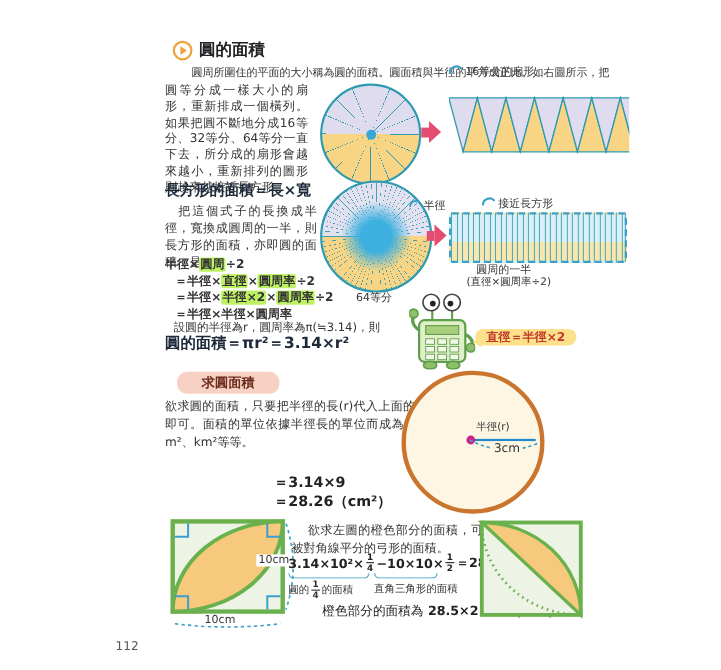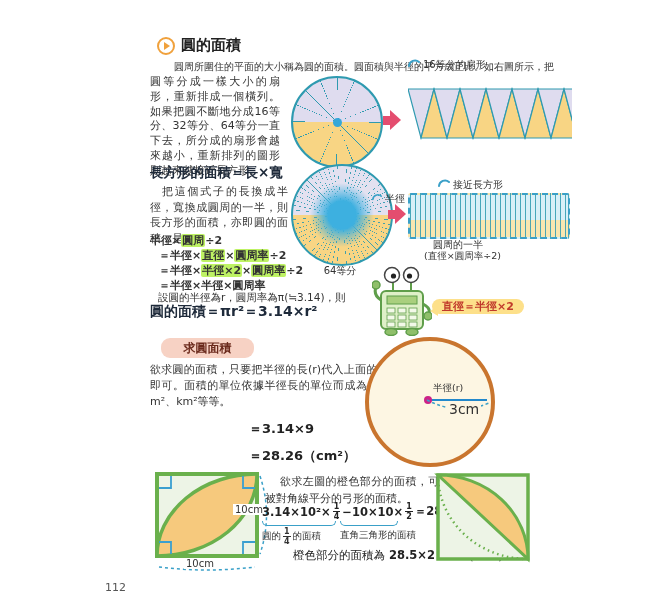--- a/index.html
+++ b/index.html
@@ -65,21 +65,21 @@
        display:flex;align-items:center;justify-content:center;
        font-size:12px;font-weight:bold;color:#6b2a1c;}
   .p-example{left:150px;top:362px;width:250px;font-size:11px;line-height:16px;text-align:justify;}
   .calc{font-size:13px;font-weight:600;color:#222;}
 
   .big-circle{left:365px;top:337px;width:122px;height:122px;border-radius:50%;
       border:4px solid #c9752e;background:#fdf6e3;}
   .center-dot{left:424px;top:396px;width:8px;height:8px;border-radius:50%;background:#cc2288;}
   .radius-line{left:428px;top:399px;width:59px;height:2px;background:#2288cc;}
   .radius-lbl{left:433px;top:382px;font-size:9.5px;color:#333;}
-  .cm3-lbl{left:447px;top:401px;font-size:14px;color:#333;background:#fdf6e3;padding:0 2px;}
+  .cm3-lbl{left:447px;top:401px;font-size:11px;color:#333;background:#fdf6e3;padding:0 2px;}
 
   
   .p-bottom{left:265px;top:474px;width:254px;font-size:11px;line-height:16.5px;text-indent:15px;text-align:justify;}
   .formula-line{left:262px;top:502px;font-size:11.5px;font-weight:bold;color:#222;white-space:nowrap;display:flex;align-items:center;}
   .frac{display:inline-flex;flex-direction:column;font-size:8px;line-height:1.15;
         text-align:center;margin:0 2px;font-weight:bold;}
   .frac .num{border-bottom:1px solid currentColor;padding:0 1px;}
   .ubrace{height:4px;border:1.5px solid #3aa0c8;border-top:none;border-radius:0 0 7px 7px;}
   .sub-lbl{font-size:9.5px;color:#333;display:flex;align-items:center;white-space:nowrap;}
   .result-line{left:293px;top:548px;font-size:11.5px;color:#222;white-space:nowrap;}
@@ -151,21 +151,21 @@
   <div class="abs conclusion">圓的面積＝πr²＝3.14×r²</div>
 
   <div class="abs circle64"></div>
   <div class="abs circle-caption" style="left:291px;top:264px;width:98px;">64等分</div>
 
   <div class="abs arrow" style="left:388px;top:204px;">
     <span class="tail"></span>
       <span class="head"></span>
   </div>
 
-  <div class="abs hooked" style="left:372px;top:192px;">
+  <div class="abs hooked" style="left:372px;top:180px;">
     <svg width="10" height="9" viewBox="0 0 12 9">
       <path d="M1 8 A6 6 0 0 1 11 4" stroke="#3aa0c8" stroke-width="2" fill="none" stroke-linecap="round"></path>
     </svg>
     <span>半徑</span>
   </div>
   <div class="abs hooked" style="left:438px;top:178px;">
     <svg width="12" height="9" viewBox="0 0 12 9">
       <path d="M1 8 A6 6 0 0 1 11 4" stroke="#3aa0c8" stroke-width="2" fill="none" stroke-linecap="round"></path>
     </svg>
     <span>接近長方形</span>
@@ -198,21 +198,21 @@
         <rect x="26" y="60" width="8" height="5"></rect>
         <rect x="37" y="60" width="8" height="5"></rect>
     </g>
     <ellipse cx="19" cy="70" rx="6" ry="3.5" fill="#8fbf6a" stroke="#5f9e4a" stroke-width="1.5"></ellipse>
     <ellipse cx="40" cy="70" rx="6" ry="3.5" fill="#8fbf6a" stroke="#5f9e4a" stroke-width="1.5"></ellipse>
   </svg>
   <div class="abs bubble">直徑＝半徑×2</div>
 
   <div class="abs tab">求圓面積</div>
   <div class="abs p-example">欲求圓的面積，只要把半徑的長(r)代入上面的公式即可。面積的單位依據半徑長的單位而成為cm²、m²、km²等等。</div>
-  <div class="abs calc" style="left:249px;top:420px;">＝3.14×9</div>
+  <div class="abs calc" style="left:249px;top:430px;">＝3.14×9</div>
   <div class="abs calc" style="left:249px;top:447px;">＝28.26（cm²）</div>
 
   <div class="abs big-circle"></div>
   <div class="abs radius-line"></div>
   <div class="abs center-dot"></div>
   <div class="abs radius-lbl">半徑(r)</div>
   <svg class="abs" style="left:422px;top:398px;" width="72" height="18" viewBox="0 0 72 18">
     <path d="M5 2 Q36 18 67 5" stroke="#3aa0c8" stroke-width="1.5" fill="none" stroke-dasharray="3 2.5"></path>
   </svg>
   <div class="abs cm3-lbl">3cm</div>

